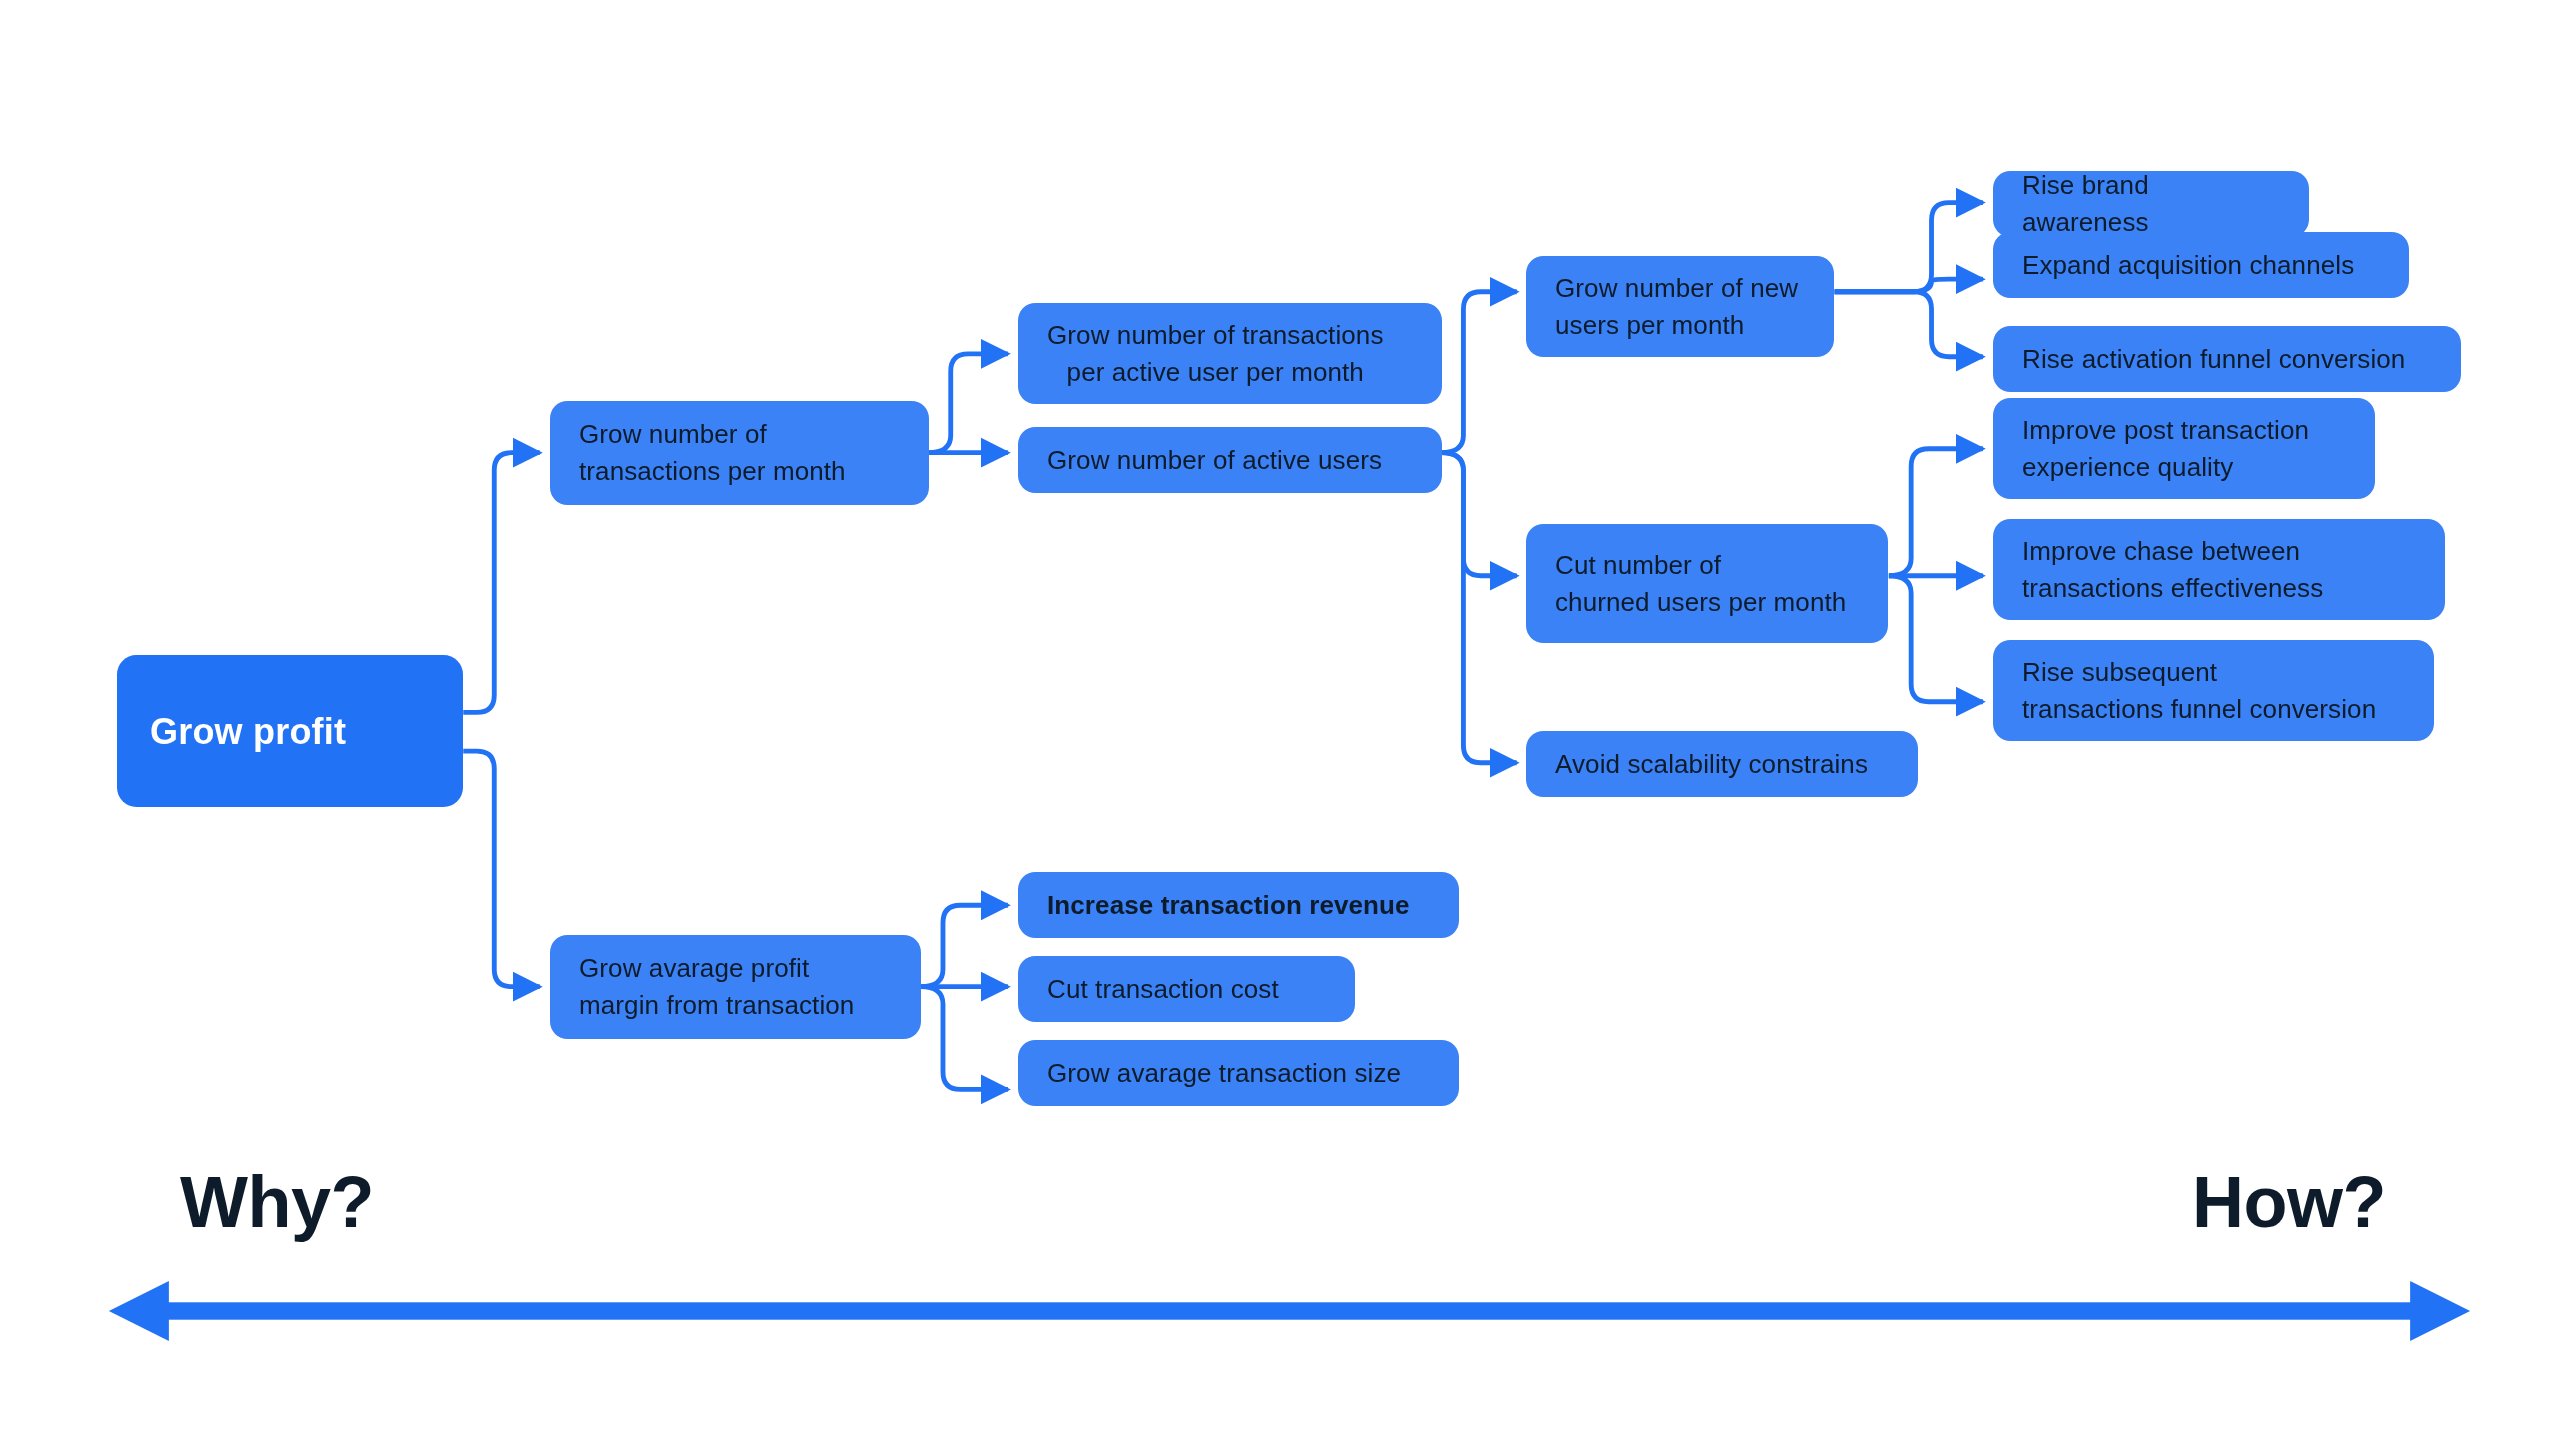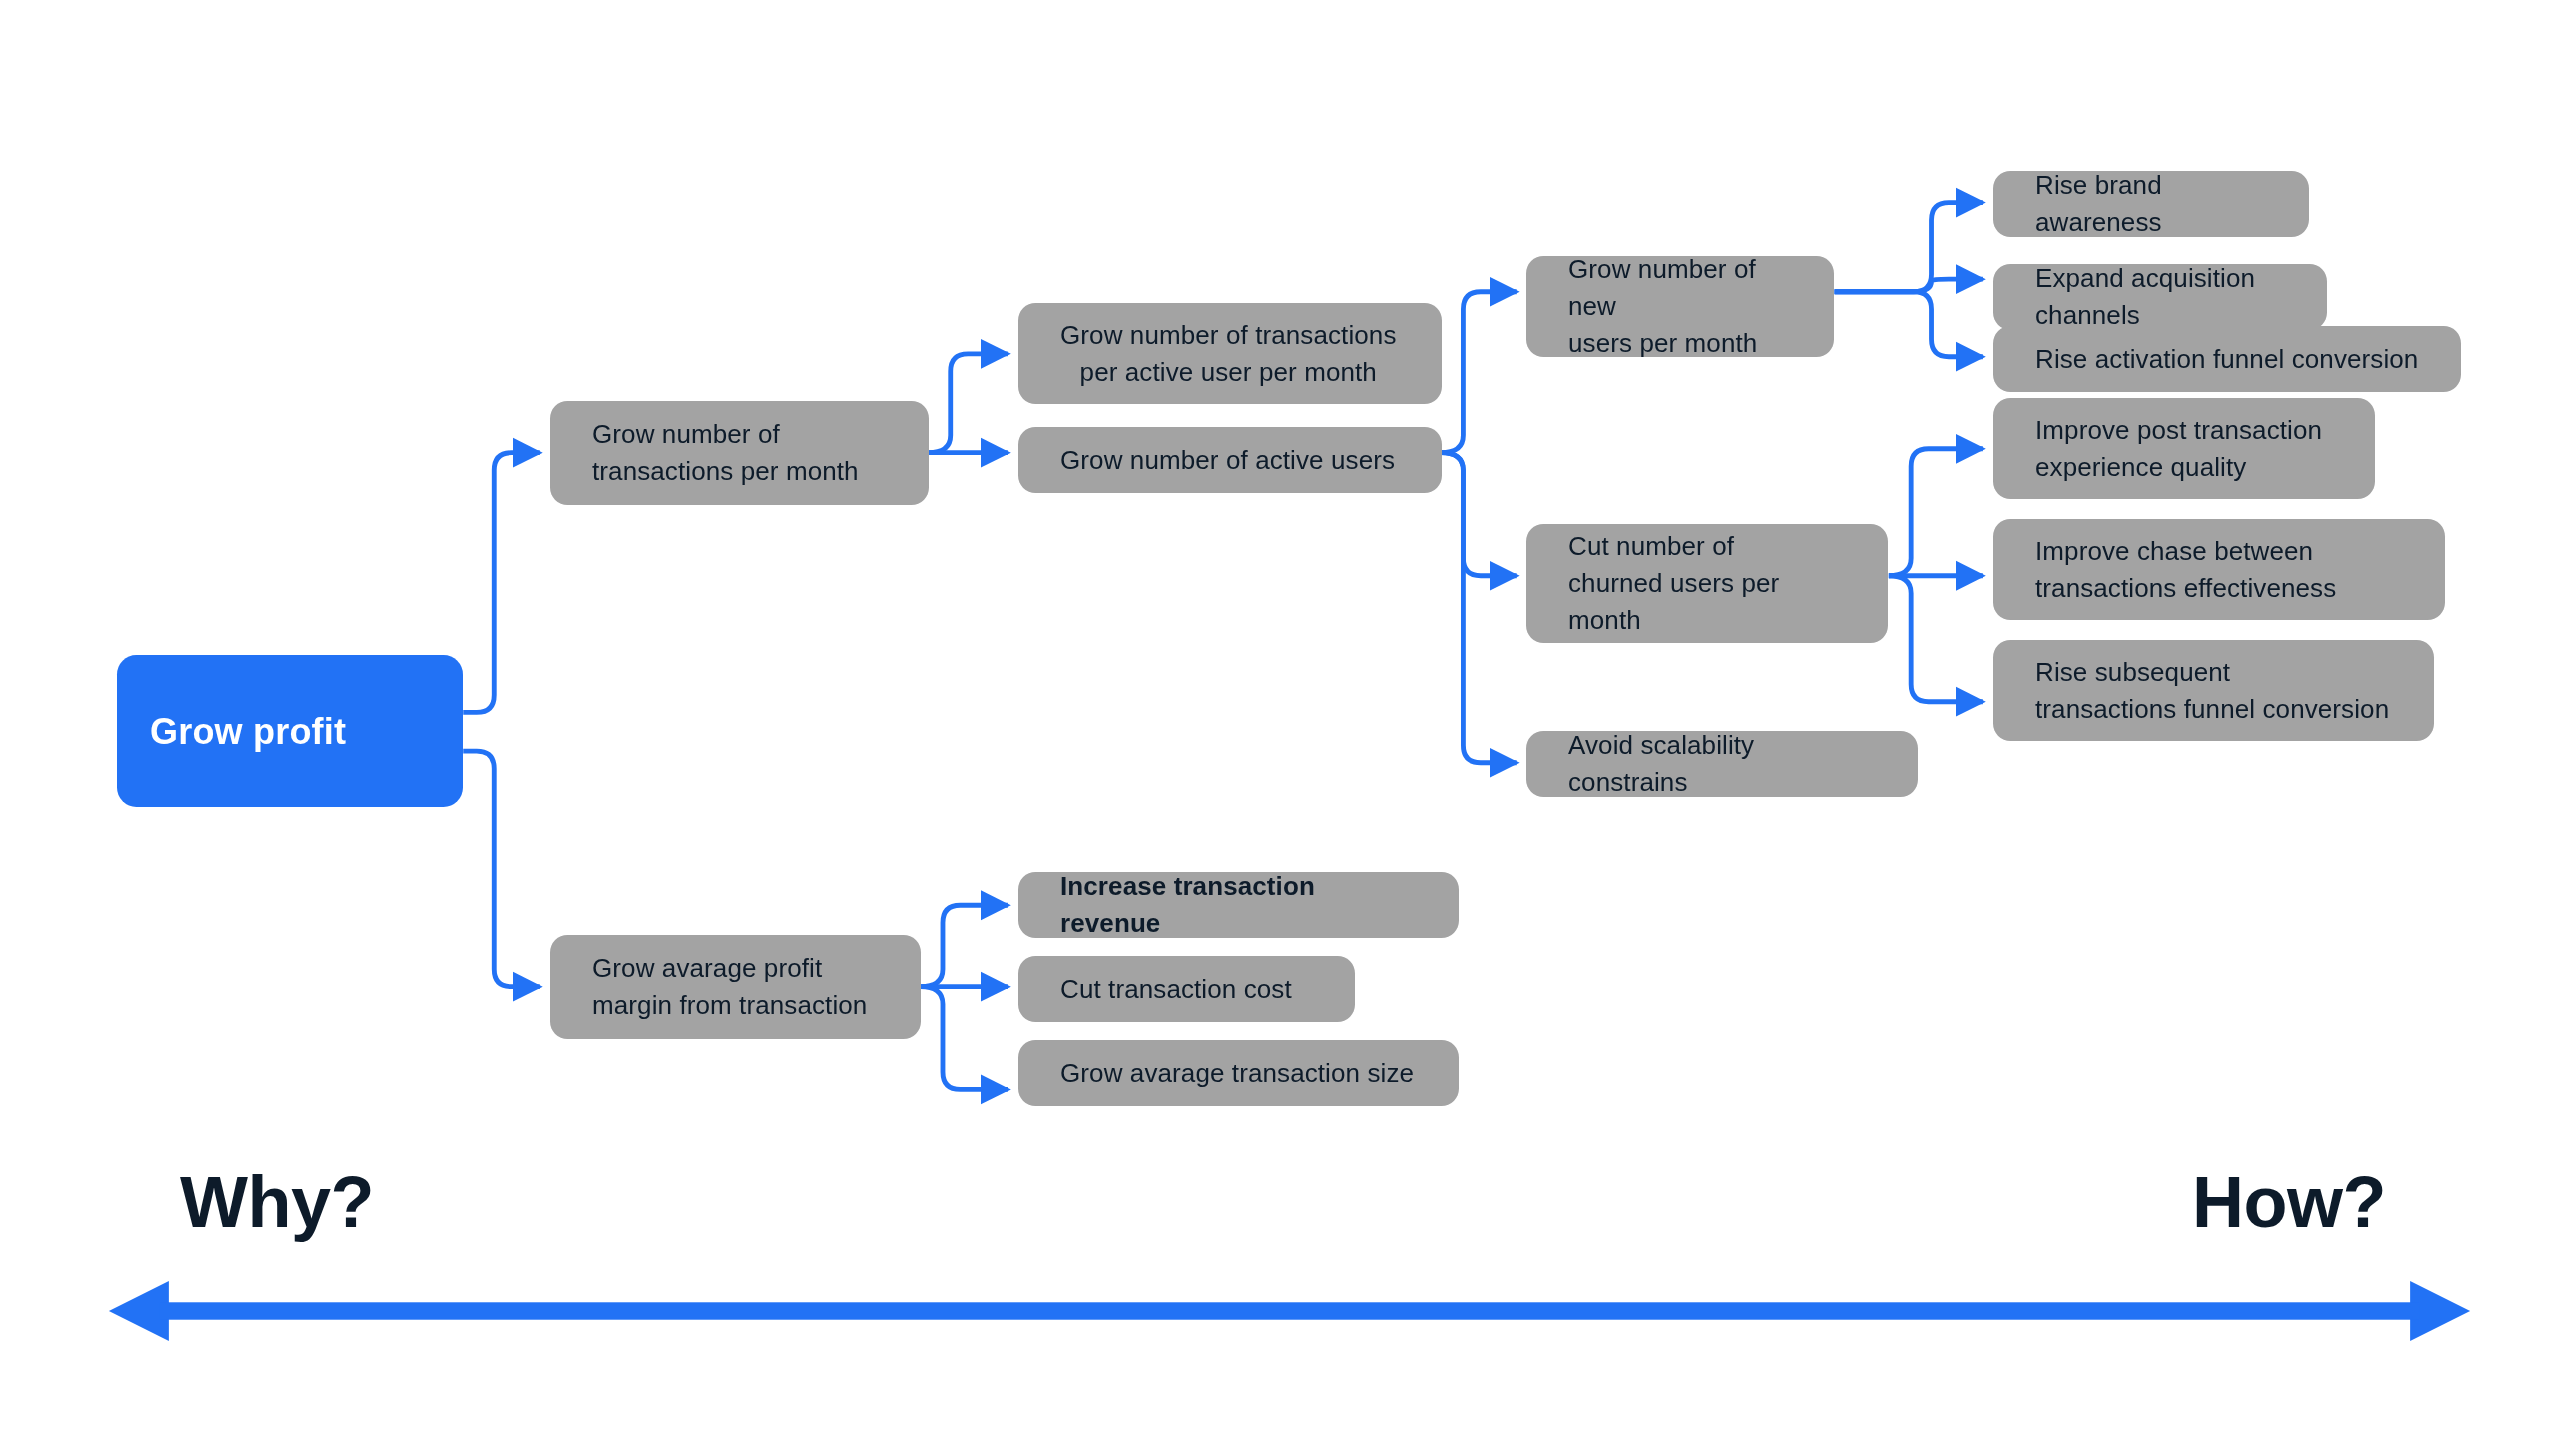--- a/index.html
+++ b/index.html
@@ -25,29 +25,29 @@
     left: 0;
     top: 0;
     width: 2576px;
     height: 1449px;
     pointer-events: none;
   }
   
   .node {
     position: absolute;
     box-sizing: border-box;
-    background: #a3a3a3;
+    background: #3b82f6;
     border-radius: 17.4px;
     color: #0d1b2a;
     font-size: 26px;
     line-height: 37px;
     letter-spacing: 0.1px;
     display: flex;
     align-items: center;
-    padding: 0 42px;
+    padding: 0 29px;
     white-space: pre-line;
     z-index: 2;
   }
   .node.root {
     background: #2272f5;
     color: #ffffff;
     font-weight: bold;
     font-size: 36px;
     line-height: 43px;
     border-radius: 19.4px;
@@ -133,21 +133,21 @@
   <div class="node" style="left:1526px; top:256px; width:308px; height:101px;">Grow number of new
 users per month</div>
 
   <div class="node" style="left:1526px; top:524px; width:362px; height:119px;">Cut number of
 churned users per month</div>
 
   <div class="node" style="left:1526px; top:731px; width:392px; height:66px;">Avoid scalability constrains</div>
 
   <div class="node" style="left:1993px; top:171px; width:316px; height:66px;">Rise brand awareness</div>
 
-  <div class="node" style="left:1993px; top:264px; width:334px; height:66px;">Expand acquisition channels</div>
+  <div class="node" style="left:1993px; top:232px; width:416px; height:66px;">Expand acquisition channels</div>
 
   <div class="node" style="left:1993px; top:326px; width:468px; height:66px;">Rise activation funnel conversion</div>
 
   <div class="node" style="left:1993px; top:398px; width:382px; height:101px;">Improve post transaction
 experience quality</div>
 
   <div class="node" style="left:1993px; top:519px; width:452px; height:101px;">Improve chase between
 transactions effectiveness</div>
 
   <div class="node" style="left:1993px; top:640px; width:441px; height:101px;">Rise subsequent

